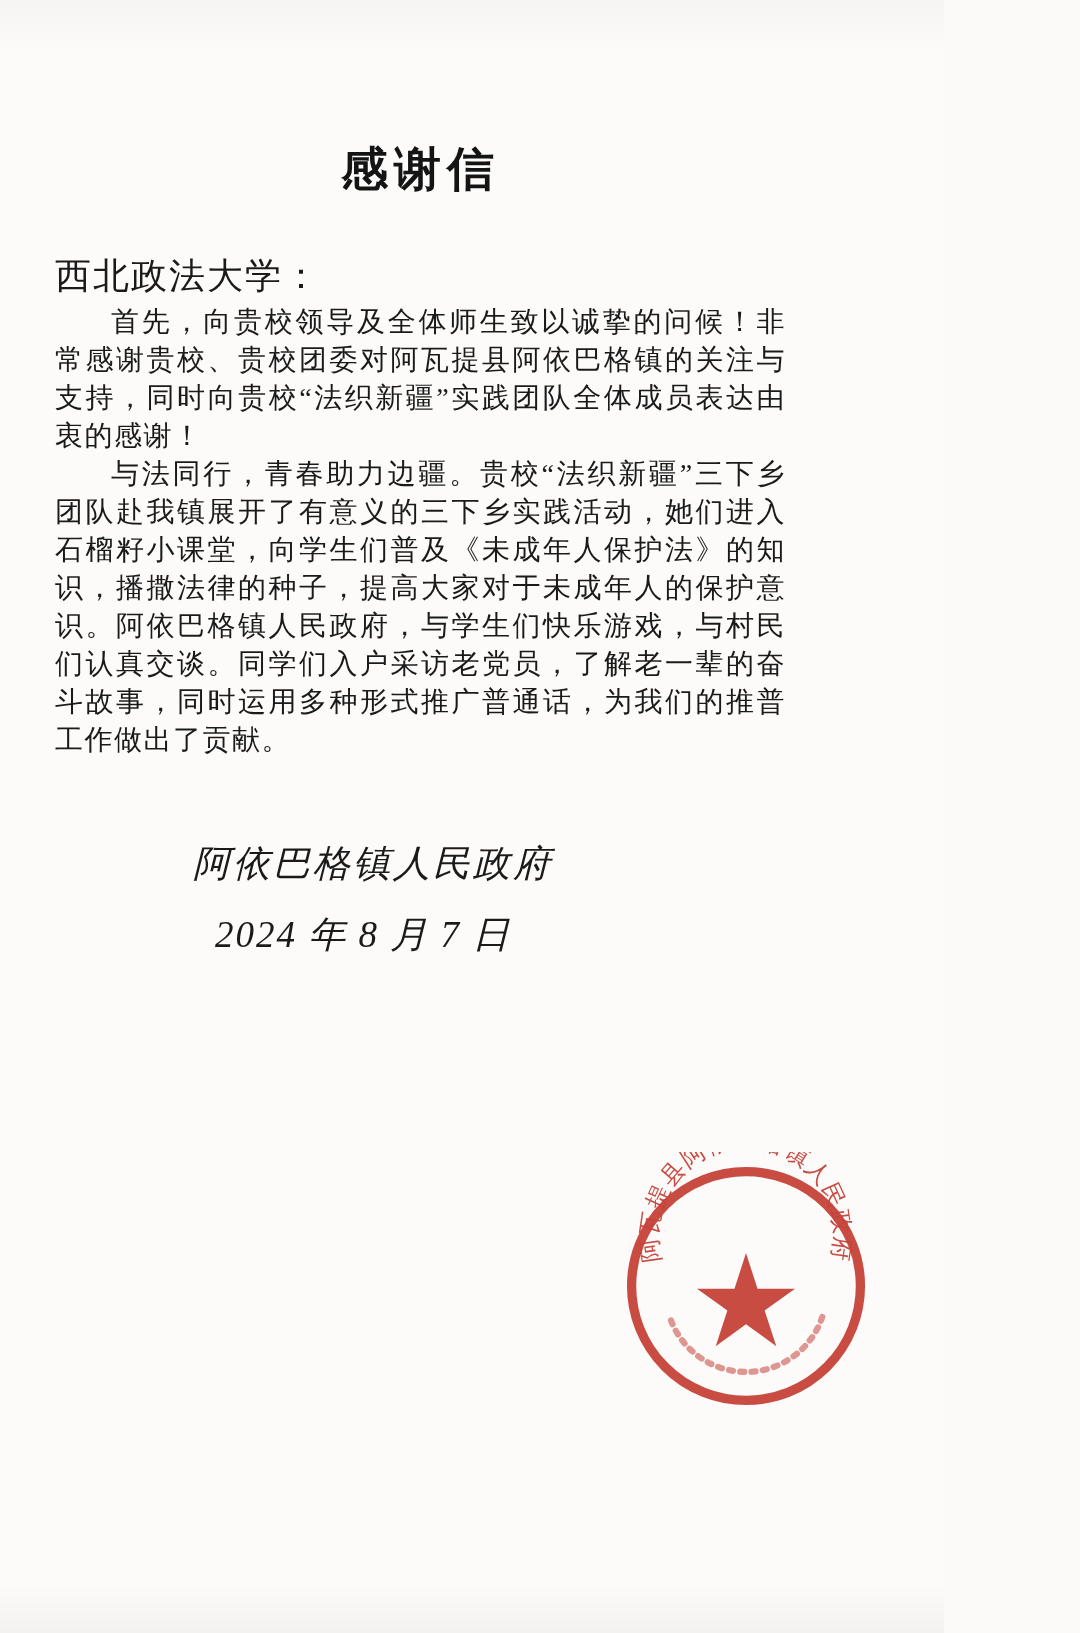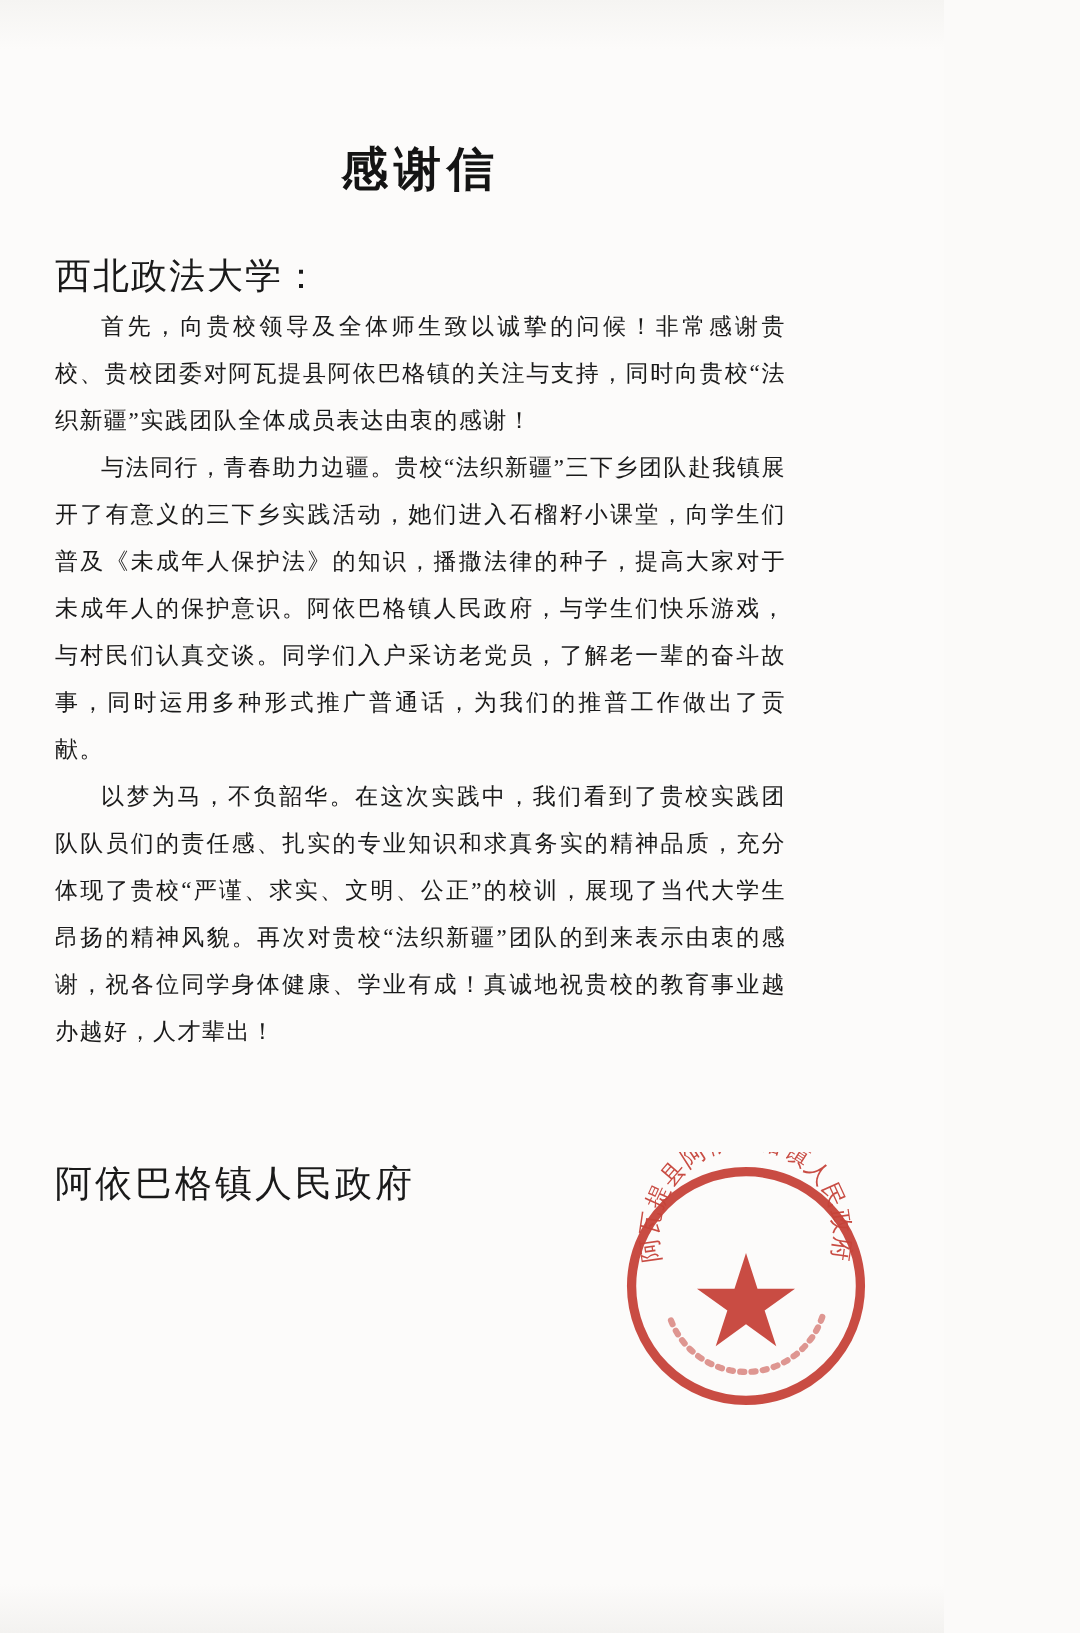--- a/index.html
+++ b/index.html
@@ -28,34 +28,35 @@
     color: #141414;
   }
   .salutation {
     margin-top: 48px;
     font-size: 36px;
     letter-spacing: 2px;
     line-height: 54px;
     color: #1a1a1a;
   }
   .para {
-    font-size: 23px;
-    line-height: 47px;
+    font-size: 28px;
+    line-height: 38px;
     letter-spacing: 1.5px;
     text-align: justify;
     text-justify: inter-character;
     text-indent: 2em;
     color: #1a1a1a;
   }
   .sign-block {
-    margin-top: 104px;
-    text-align: left;
+    margin-top: 80px;
+    text-align: center;
     font-size: 37px;
     letter-spacing: 3px;
     color: #1a1a1a;
+    font-style: italic;
   }
   .signature { padding-right: 95px; }
   .sign-date {
     margin-top: 21px;
     padding-right: 115px;
     letter-spacing: 2px;
   }
   .seal {
     position: absolute;
     left: 612px; top: 1152px;
@@ -68,23 +69,23 @@
 </style>
 </head>
 <body>
 
 <div class="page">
   <div class="content">
     <h1 class="title">感谢信</h1>
     <div class="salutation">西北政法大学：</div>
     <p class="para">首先，向贵校领导及全体师生致以诚挚的问候！非常感谢贵校、贵校团委对阿瓦提县阿依巴格镇的关注与支持，同时向贵校“法织新疆”实践团队全体成员表达由衷的感谢！</p>
     <p class="para">与法同行，青春助力边疆。贵校“法织新疆”三下乡团队赴我镇展开了有意义的三下乡实践活动，她们进入石榴籽小课堂，向学生们普及《未成年人保护法》的知识，播撒法律的种子，提高大家对于未成年人的保护意识。阿依巴格镇人民政府，与学生们快乐游戏，与村民们认真交谈。同学们入户采访老党员，了解老一辈的奋斗故事，同时运用多种形式推广普通话，为我们的推普工作做出了贡献。</p>
-    <p class="para">以梦为马，不负韶华。在这次实践中，我们看到了贵校实践团队队员们的责任感、扎实的专业知识和求真务实的精神品质，充分体现了贵校“严谨、求实、文明、公正”的校训，展现了当代大学生昂扬的精神风貌。再次对贵校“法织新疆”团队的到来表示由衷的感谢，祝各位同学身体健康、学业有成！真诚地祝贵校的教育事业越办越好，人才辈出！</p>
     <div class="sign-block">
       <div class="signature">阿依巴格镇人民政府</div>
+      <div class="sign-date">2024 年 8 月 7 日</div>
     </div>
   </div>
 
   <div class="seal">
     <svg viewBox="0 0 260 260" xmlns="http://www.w3.org/2000/svg">
 
       <circle cx="130" cy="130" r="111" fill="none" stroke="#c5352b" stroke-width="9" opacity="0.95"></circle>
 
       <path fill="#c5352b" opacity="0.95" d="M130,98 L141.17,132.63 L177.55,132.55 L148.07,153.87 L159.39,188.45
                L130,167 L100.61,188.45 L111.93,153.87 L82.45,132.55 L118.83,132.63 Z"></path>

